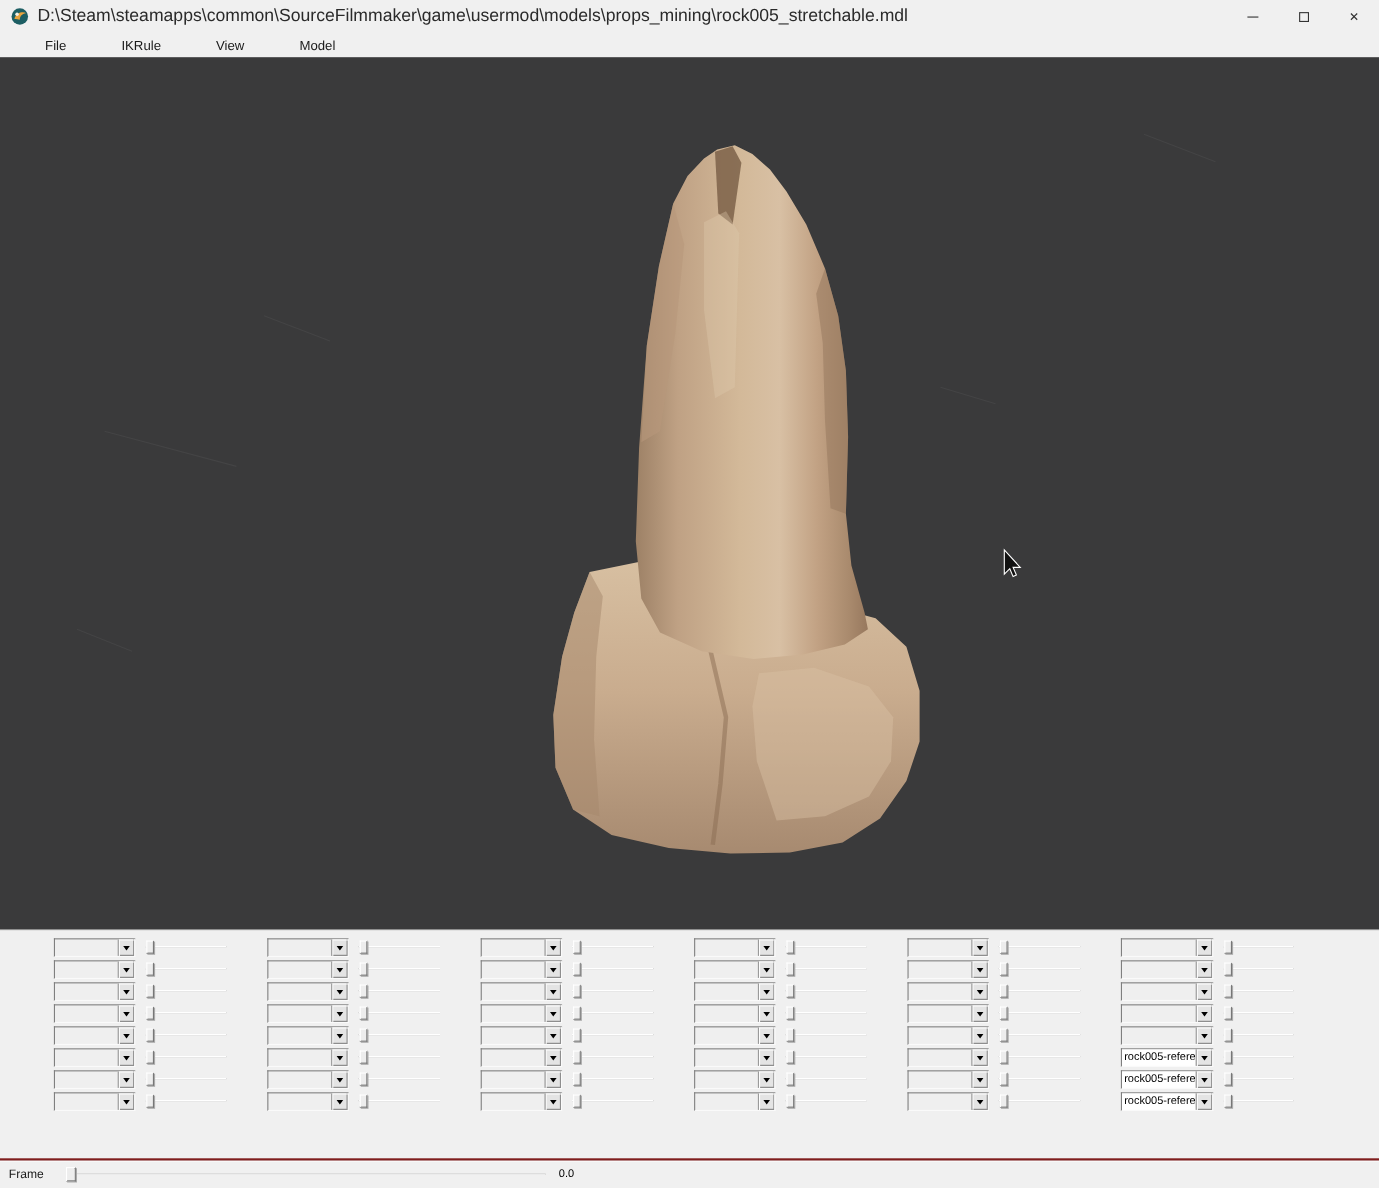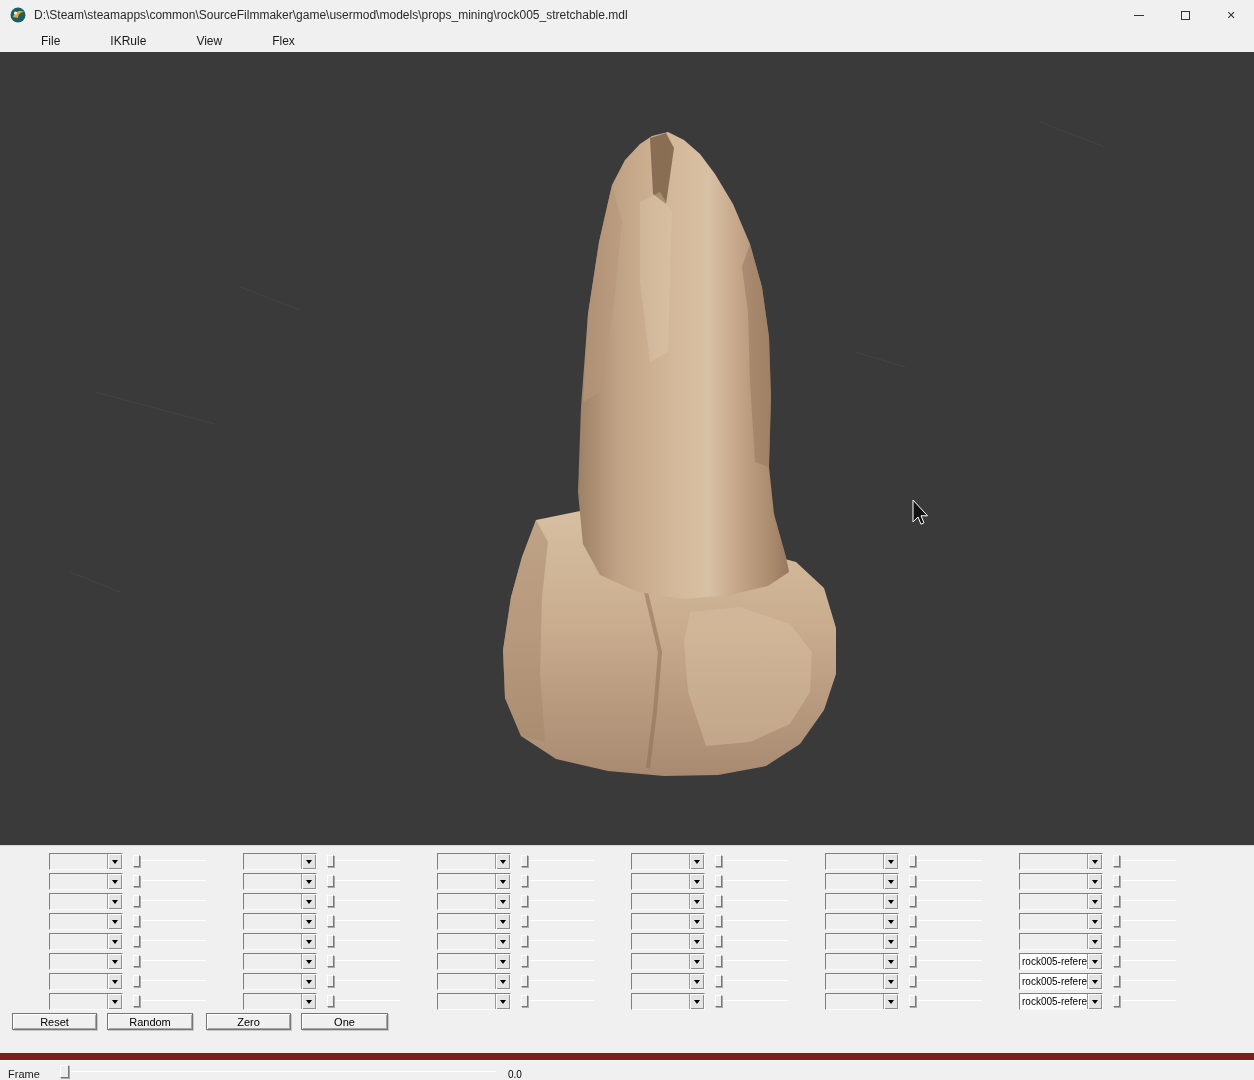--- a/index.html
+++ b/index.html
@@ -2,21 +2,21 @@
 <html><head>
 <meta charset="utf-8">
 <style>
   * { box-sizing: border-box; margin: 0; padding: 0; }
   html,body { width:1254px; height:1080px; overflow:hidden; }
   body { font-family:"Liberation Sans", sans-serif; background:#f0f0f0; color:#1a1a1a; }
 
   
   .titlebar { height:30px; background:#f0f0f0; display:flex; align-items:center; position:relative; }
   .title-icon { width:18px; height:18px; margin-left:9px; flex:0 0 auto; }
-  .title-text { margin-left:7px; font-size:12px; color:#2a2a2a; white-space:nowrap; }
+  .title-text { margin-left:7px; font-size:16px; color:#2a2a2a; white-space:nowrap; }
   .win-controls { position:absolute; right:0; top:0; height:30px; display:flex; }
   .win-btn { width:46px; height:30px; display:flex; align-items:center; justify-content:center;
              font-size:11px; color:#333; }
   .win-btn .bar { width:10px; height:1px; background:#333; }
   .win-btn .sq  { width:9px; height:9px; border:1px solid #333; }
 
   
   .menubar { height:22px; display:flex; align-items:center; background:#f0f0f0; }
   .menu-item { padding:3px 9px; font-size:12px; color:#1a1a1a;margin-left:32px; }
   .menu-item:first-child { padding-left:9px; }
@@ -60,22 +60,22 @@
   .btn-row { display:flex; margin:3px 0 0 12px; }
   .btn { width:85px; height:17px; font-size:11px; display:flex; align-items:center; justify-content:center;
          background:#f0f0f0; border:1px solid #767676;
          box-shadow:inset 1px 1px 0 #ffffff, inset -1px -1px 0 #a6a6a6, 1px 1px 0 #c9c9c9; }
   .btn-reset  { margin-right:10px; }
   .btn-random { margin-right:13px; width:86px; }
   .btn-zero   { margin-right:10px; }
   .btn-one    { width:87px; }
 
   
-  .framebar { height:27px; border-top:7px solid #7f1d1d; box-shadow:inset 0 1px 0 #ffffff;
-              display:flex; align-items:flex-end; background:#f0f0f0; }
+  .framebar { height:27px; border-top:2px solid #7f1d1d; box-shadow:inset 0 1px 0 #ffffff;
+              display:flex; align-items:center; background:#f0f0f0; }
   .frame-label { font-size:11px; margin-left:8px; width:36px; }
   .frame-slider { position:relative; width:436px; height:17px; margin-left:16px; }
   .frame-slider .groove { position:absolute; left:0; right:0; top:8px; height:1px; background:#858585;
                           border-bottom:1px solid #ffffff; }
   .frame-slider .thumb { position:absolute; left:0; top:2px; width:9px; height:13px; background:#ededed;
                          border:1px solid #777; border-top-color:#fff; border-left-color:#fff;
                          box-shadow:1px 1px 0 #aaa; }
   .frame-value { font-size:10px; margin-left:12px; color:#000; }
 </style>
 </head>
@@ -96,21 +96,21 @@
         <span class="sq"></span>
       </span>
     <span class="win-btn">✕</span>
   </div>
 </div>
 
 <div class="menubar">
   <span class="menu-item">File</span>
   <span class="menu-item">IKRule</span>
   <span class="menu-item">View</span>
-  <span class="menu-item">Flex</span>
+  <span class="menu-item">Model</span>
 </div>
 
 <div class="viewport">
   <svg width="1254" height="793" viewBox="0 0 1254 793">
     <defs>
       <linearGradient id="gSpire" x1="0" y1="0" x2="1" y2="0">
         <stop offset="0" stop-color="#9d8166"></stop>
         <stop offset="0.18" stop-color="#bfa184"></stop>
         <stop offset="0.45" stop-color="#d3b999"></stop>
         <stop offset="0.62" stop-color="#d8c0a4"></stop>
@@ -584,26 +584,20 @@
             <span class="thumb"></span>
           </div>
           <div class="slider">
             <span class="groove"></span>
             <span class="thumb"></span>
           </div>
         </div>
       </div>
     </div>
 
-  <div class="btn-row">
-    <button class="btn btn-reset">Reset</button>
-    <button class="btn btn-random">Random</button>
-    <button class="btn btn-zero">Zero</button>
-    <button class="btn btn-one">One</button>
-  </div>
 </div>
 
 <div class="framebar">
   <span class="frame-label">Frame</span>
   <div class="frame-slider">
     <span class="groove"></span>
     <span class="thumb"></span>
   </div>
   <span class="frame-value">0.0</span>
 </div>

